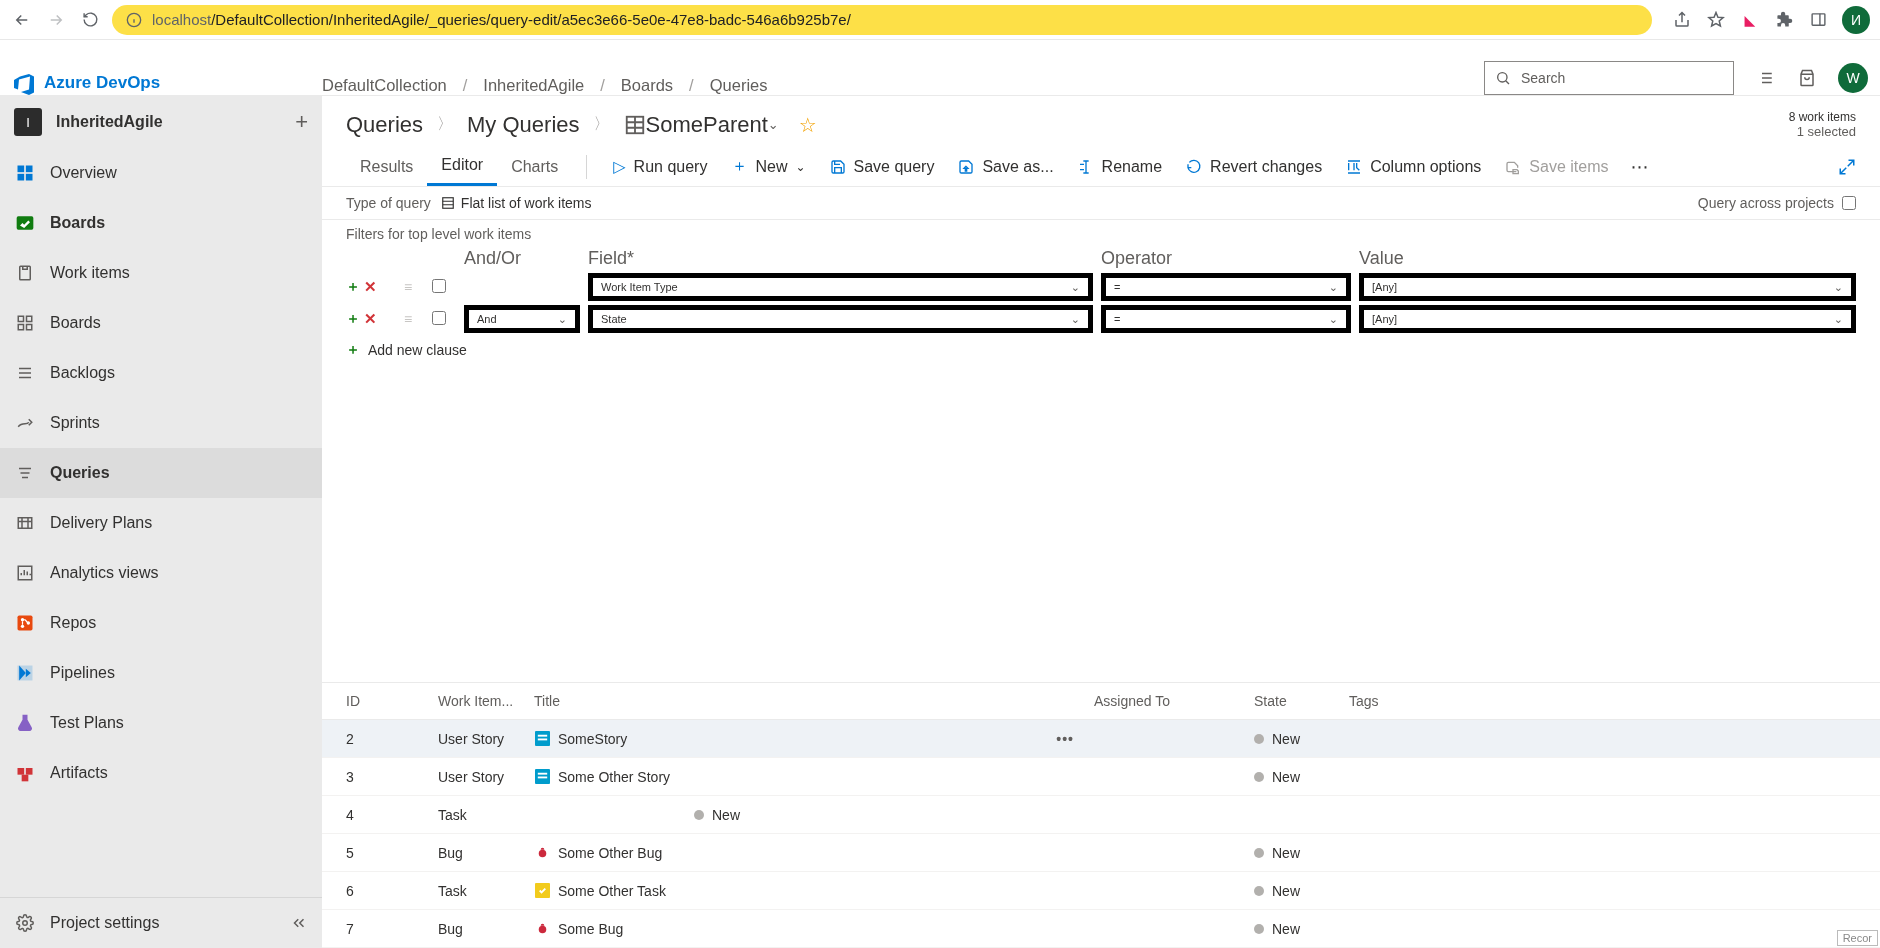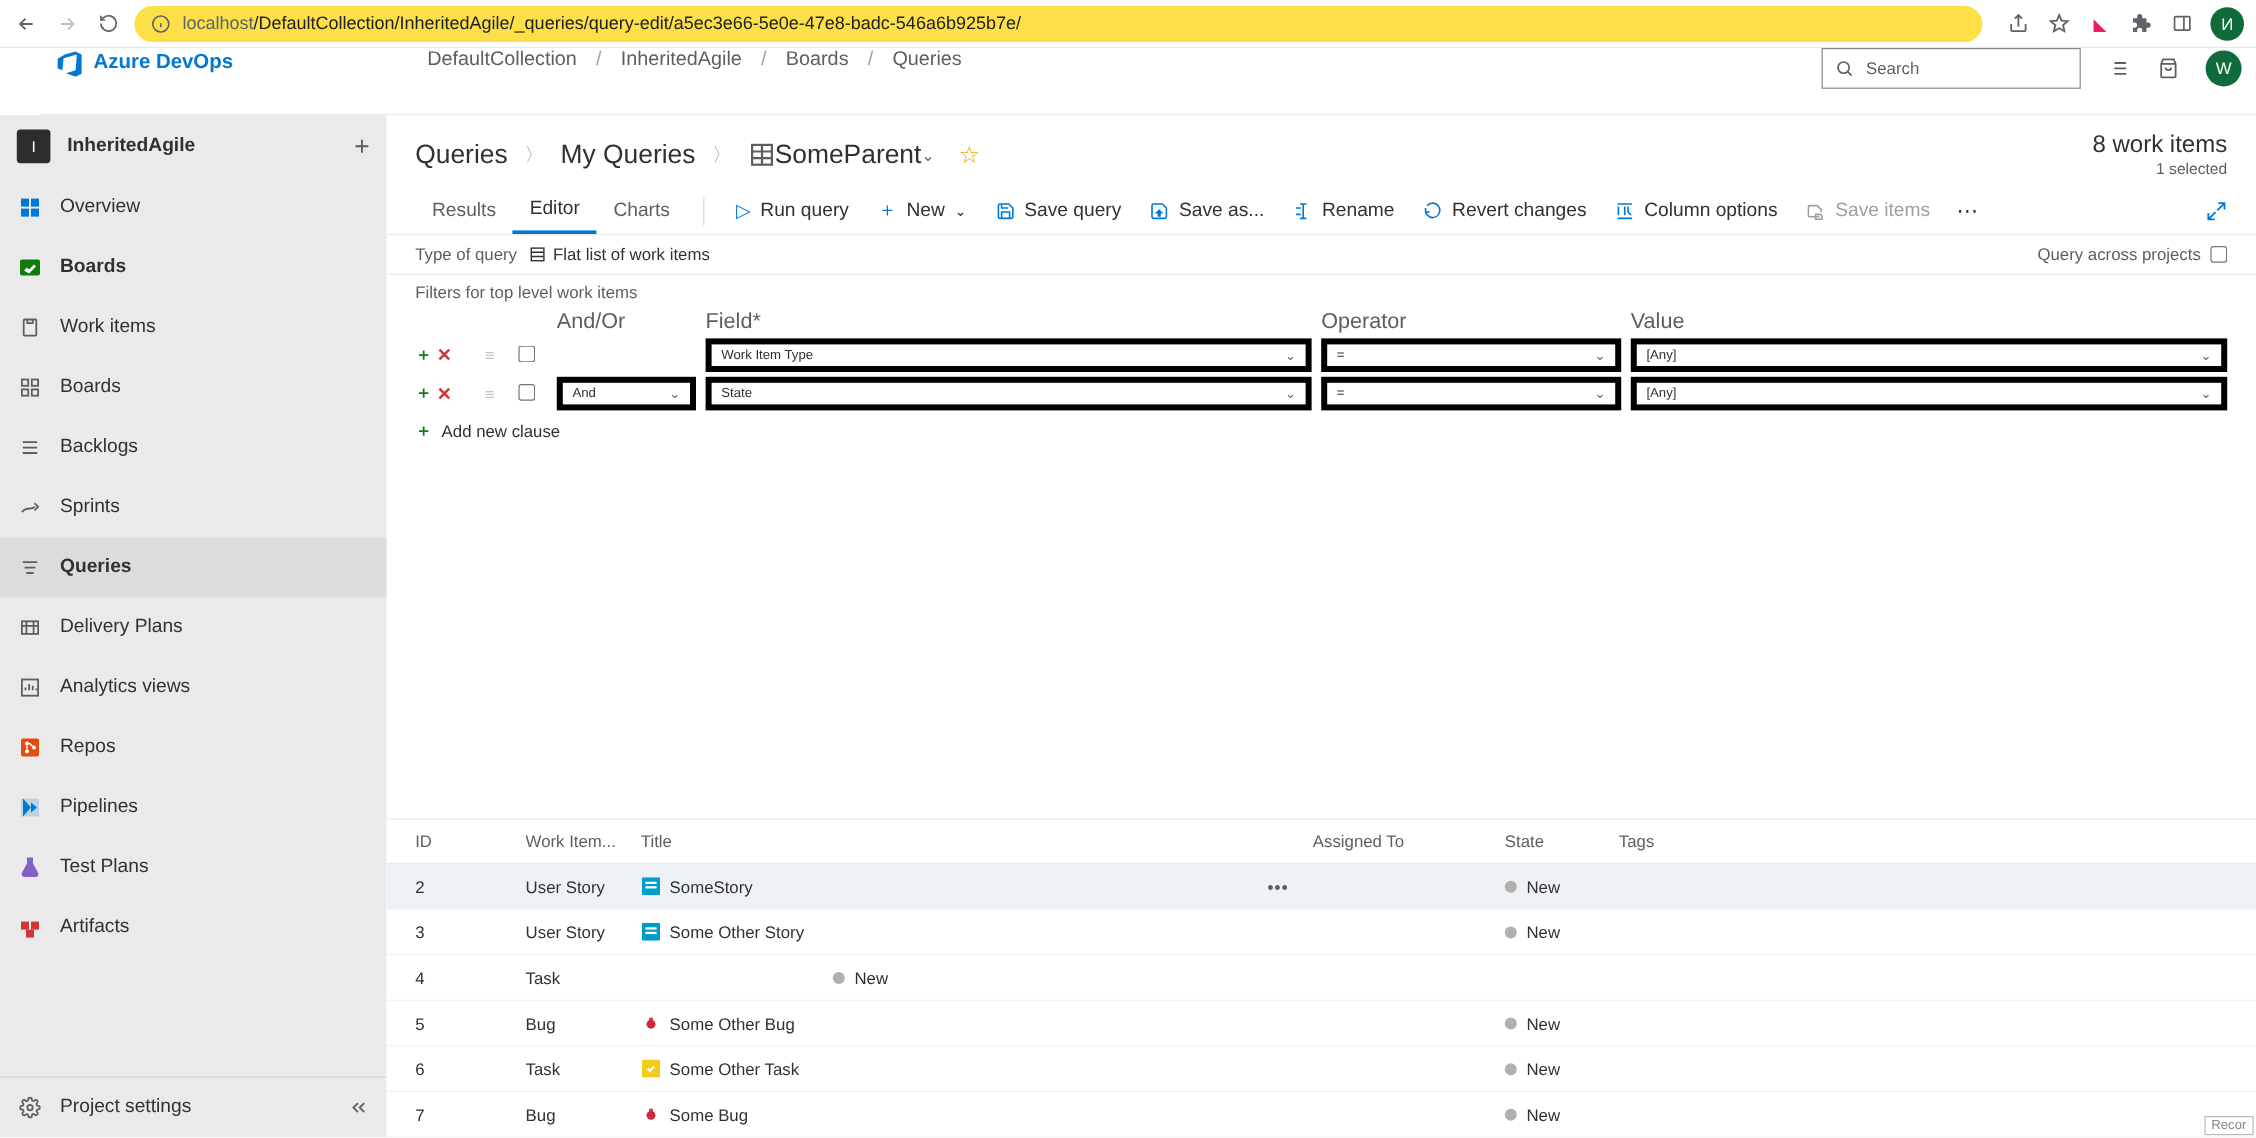--- a/index.html
+++ b/index.html
@@ -9,28 +9,28 @@
   .browser-bar { height: 40px; display: flex; align-items: center; padding: 0 10px; background: #fff; border-bottom: 1px solid #e8e8e8; gap: 10px; }
   .nav-btn { width: 24px; height: 24px; display: flex; align-items: center; justify-content: center; color: #5f6368; cursor: pointer; }
   .url-bar { flex: 1; height: 30px; background: #fde047; border-radius: 15px; display: flex; align-items: center; padding: 0 14px; gap: 10px; color: #5f6368; font-size: 15px; }
   .url-text { color: #202124; }
   .url-prefix { color: #5f6368; }
   .chrome-icons { display: flex; align-items: center; gap: 14px; margin-left: 10px; }
   .chrome-icon { width: 20px; height: 20px; display: flex; align-items: center; justify-content: center; color: #5f6368; }
   .avatar { width: 28px; height: 28px; border-radius: 50%; background: #0f6b3a; color: #fff; display: flex; align-items: center; justify-content: center; font-size: 14px; }
 
   
-  .top-header { height: 56px; display: flex; align-items: flex-start; padding: 0 12px; border-bottom: 1px solid #eaeaea; margin-left: 34px; }
+  .top-header { height: 56px; display: flex; align-items: flex-end; padding: 0 12px; border-bottom: 1px solid #eaeaea; }
   .logo-block { display: flex; align-items: center; gap: 8px; width: 310px; }
   .logo-icon { color: #0078d4; font-size: 20px; }
   .logo-text { color: #0078d4; font-weight: 600; font-size: 17px; }
   .crumbs { display: flex; align-items: center; gap: 16px; color: #605e5c; font-size: 16.5px; }
   .crumb-sep { color: #a19f9d; }
   .header-right { margin-left: auto; display: flex; align-items: center; gap: 20px; }
-  .search-box { width: 216px; height: 34px; border: 1px solid #8a8886; display: flex; align-items: center; padding: 0 10px; gap: 10px; color: #605e5c; }
+  .search-box { width: 250px; height: 34px; border: 1px solid #8a8886; display: flex; align-items: center; padding: 0 10px; gap: 10px; color: #605e5c; }
   .header-icon { width: 22px; height: 22px; display: flex; align-items: center; justify-content: center; color: #605e5c; }
   .avatar2 { width: 30px; height: 30px; border-radius: 50%; background: #0f6b3a; color: #fff; display: flex; align-items: center; justify-content: center; }
 
   
   .main { display: flex; height: calc(100% - 96px); }
   .sidebar { width: 322px; background: #eaeaea; display: flex; flex-direction: column; }
   .project-row { display: flex; align-items: center; height: 52px; padding: 0 14px; gap: 14px; }
   .proj-badge { width: 28px; height: 28px; background: #2c2c2c; color: #fff; display: flex; align-items: center; justify-content: center; font-size: 13px; border-radius: 3px; }
   .proj-name { font-weight: 600; font-size: 16px; flex: 1; }
   .plus { font-size: 22px; color: #605e5c; cursor: pointer; font-weight: 300; }
@@ -48,21 +48,21 @@
   
   .title-row { display: flex; align-items: center; padding: 14px 24px 0; }
   .title-crumbs { display: flex; align-items: center; gap: 14px; font-size: 22px; }
   .tc-link { color: #323130; }
   .tc-chev { color: #a19f9d; font-size: 16px; }
   .tc-current { display: flex; align-items: center; font-weight: 400; }
   .tc-grid-ico { color: #605e5c; }
   .tc-dd { color: #605e5c; font-size: 13px; }
   .star { color: #f2a100; font-size: 20px; margin-left: 6px; cursor: pointer; }
   .title-right { margin-left: auto; text-align: right; }
-  .wi-count { font-size: 20px; }
+  .wi-count { font-size: 12px; }
   .wi-sel { color: #605e5c; font-size: 13px; }
 
   
   .tabs-row { display: flex; align-items: center; padding: 8px 24px 0; gap: 0; border-bottom: 1px solid #eaeaea; height: 48px; }
   .tab { padding: 0 14px; height: 100%; display: flex; align-items: center; cursor: pointer; color: #605e5c; font-size: 16px; }
   .tab.active { color: #323130; border-bottom: 3px solid #0078d4; font-weight: 400; }
   .tb-sep { width: 1px; height: 24px; background: #d6d6d6; margin: 0 14px; }
   .tb-btn { display: flex; align-items: center; gap: 8px; padding: 0 12px; height: 100%; cursor: pointer; color: #323130; font-size: 16px; }
   .tb-btn .ico { color: #0078d4; }
   .tb-btn.disabled { color: #a19f9d; }

